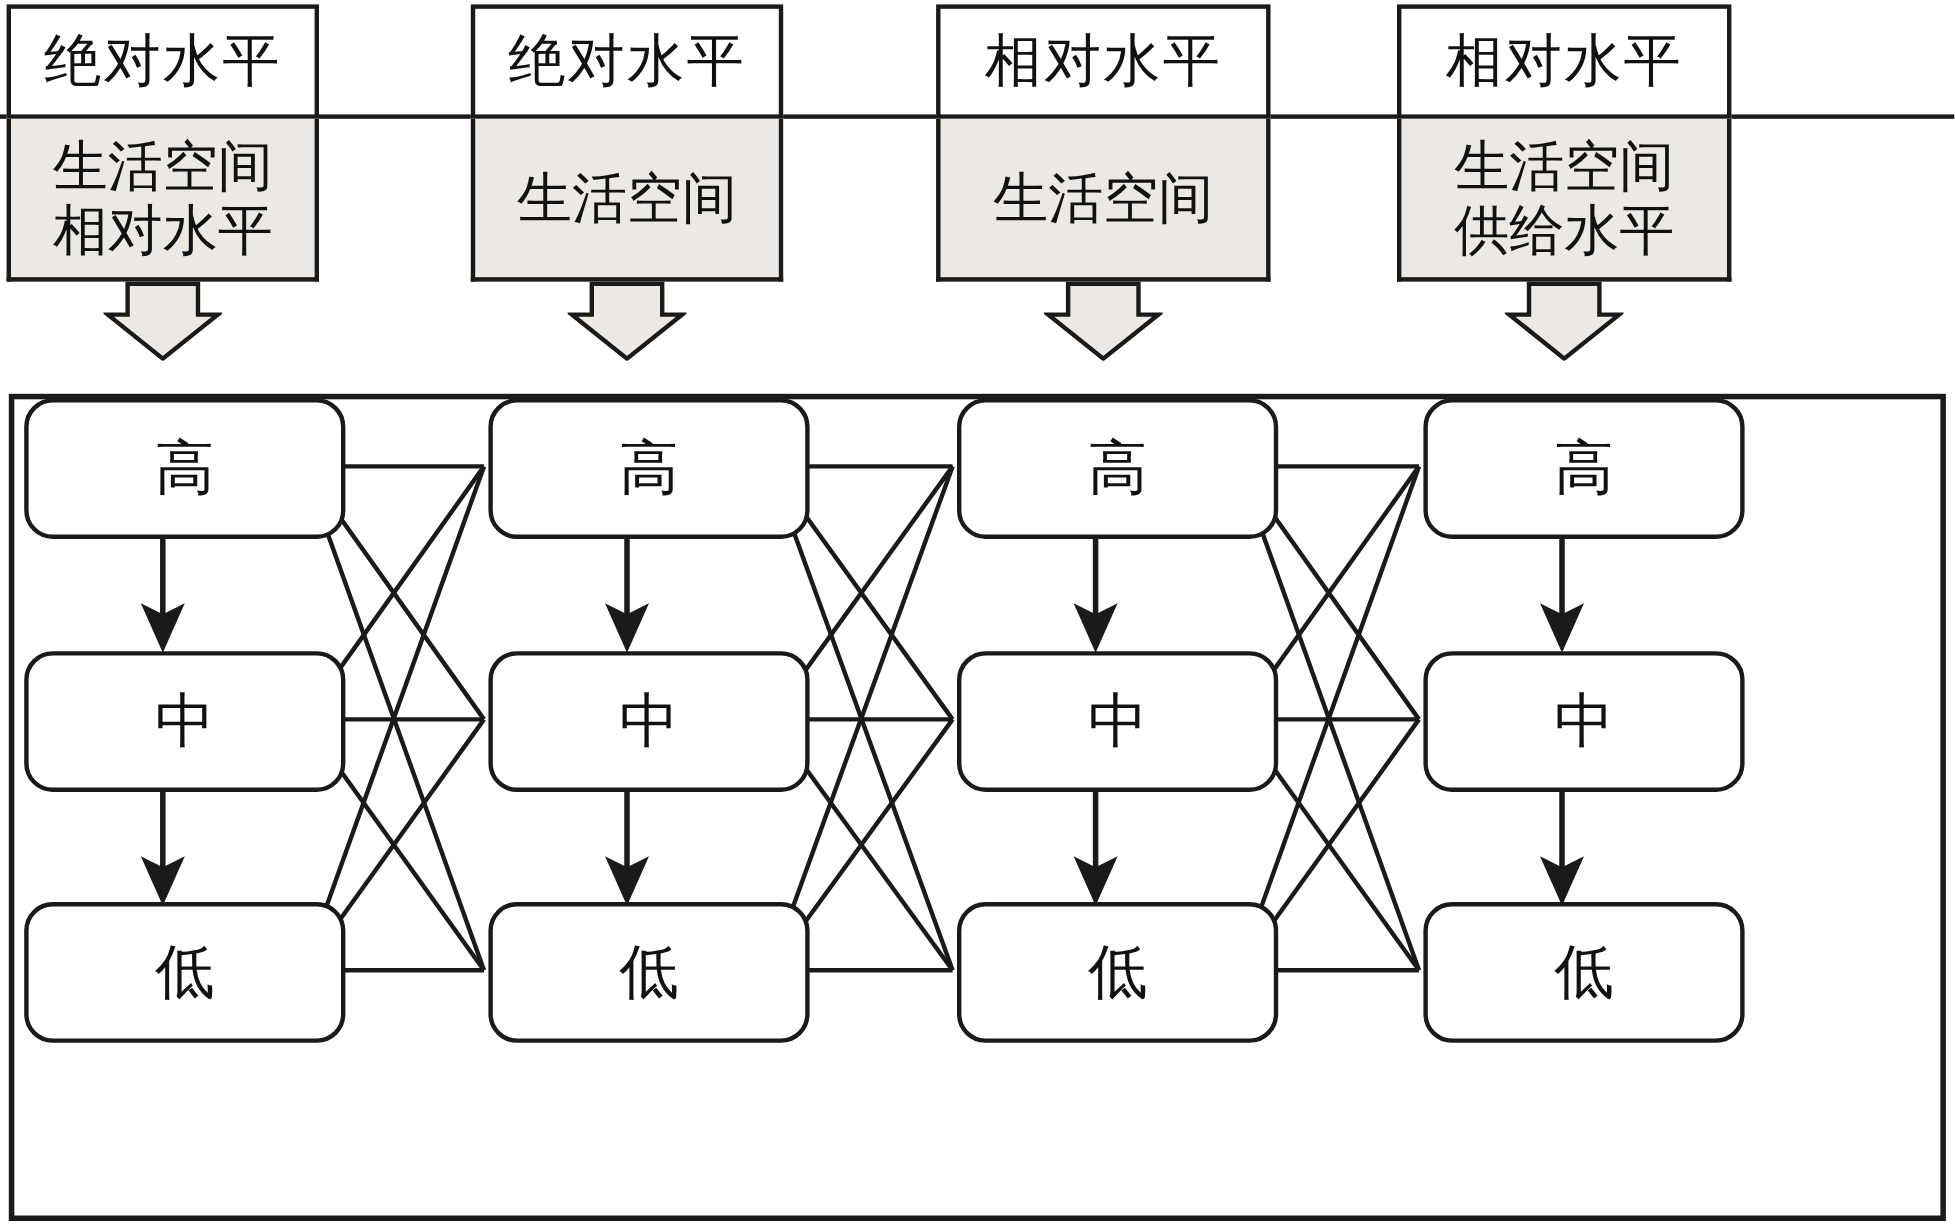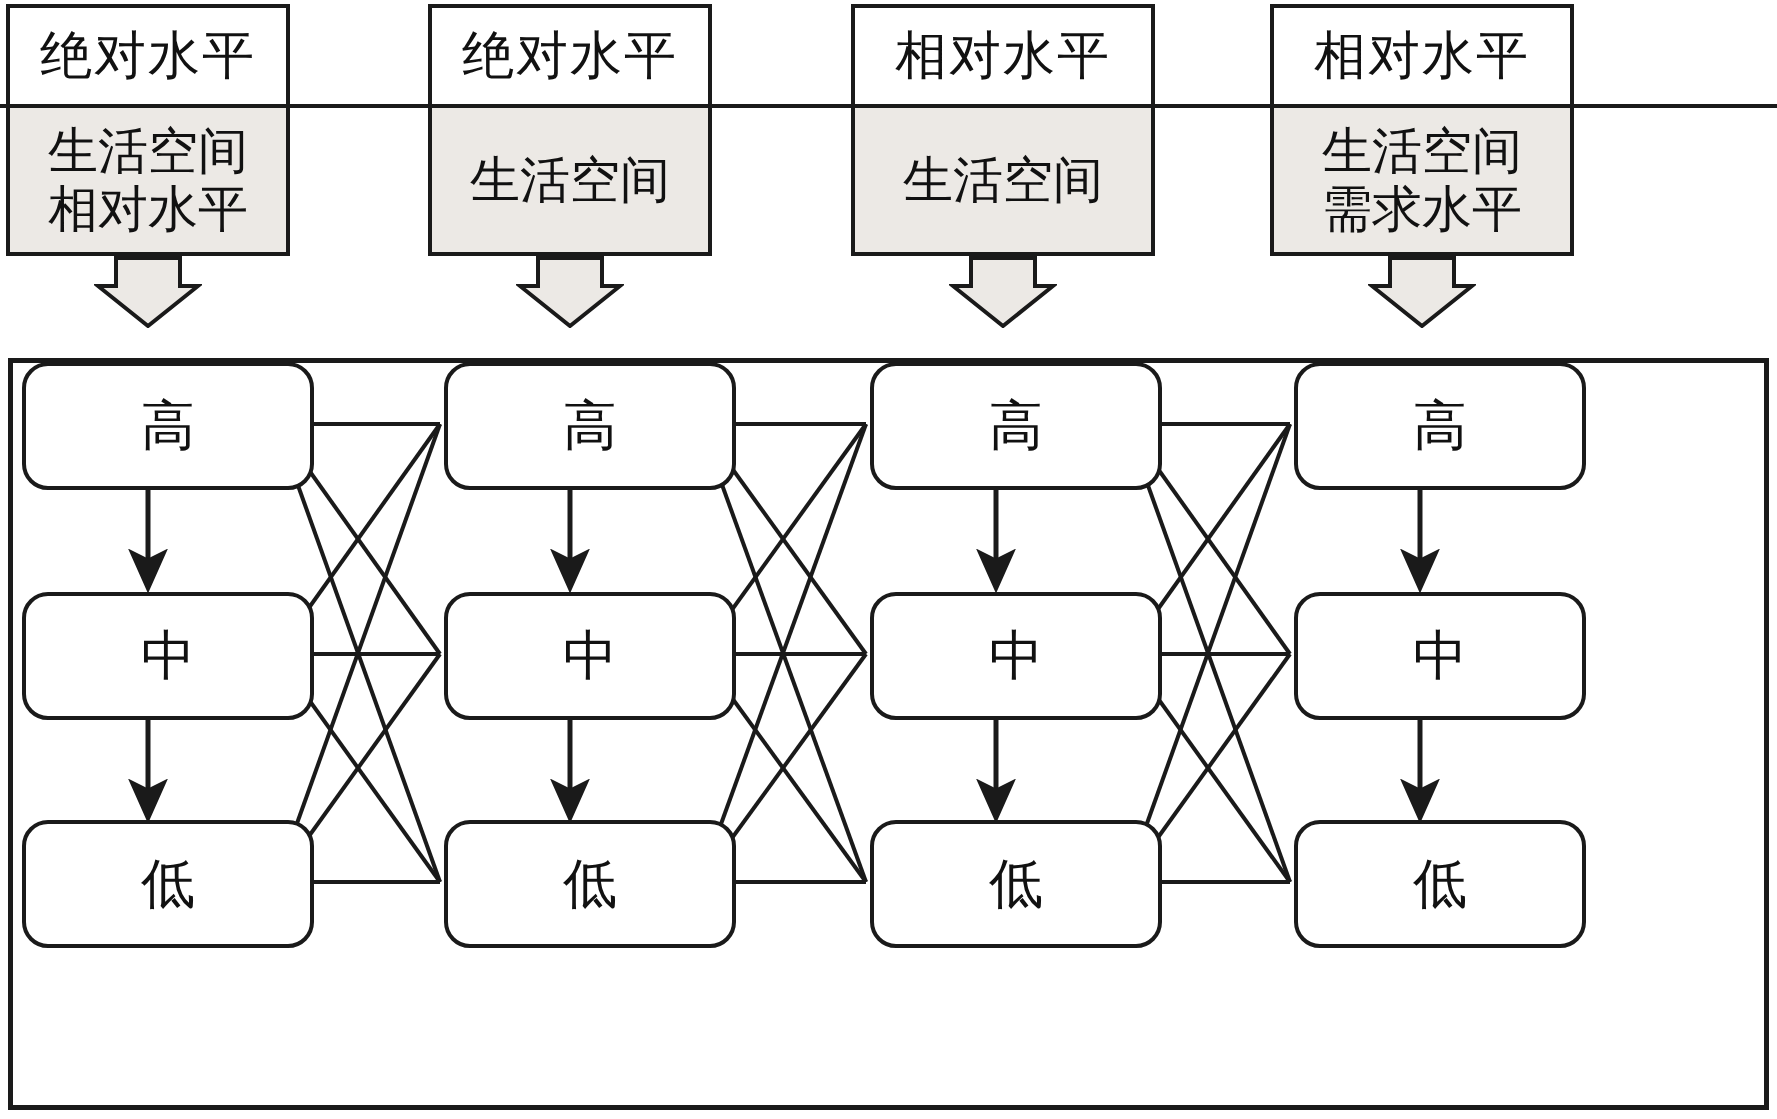--- a/index.html
+++ b/index.html
@@ -128,21 +128,21 @@
     <div class="head-top">相对水平</div>
     <div class="head-bot">
       <span>生活空间</span>
     </div>
   </div>
 
   <div class="col-head" style="left:1270px; top:4px; width:304px;">
     <div class="head-top">相对水平</div>
     <div class="head-bot">
       <span>生活空间</span>
-      <span>需求水平</span>
+      <span>供给水平</span>
     </div>
   </div>
 
   <svg class="down-arrow" style="left:94px; top:256px;" viewBox="0 0 108 72">
     <polygon points="22,2 86,2 86,30 104,30 54,70 4,30 22,30" fill="#ece9e5" stroke="#1a1a1a" stroke-width="4"></polygon>
   </svg>
   <svg class="down-arrow" style="left:516px; top:256px;" viewBox="0 0 108 72">
     <polygon points="22,2 86,2 86,30 104,30 54,70 4,30 22,30" fill="#ece9e5" stroke="#1a1a1a" stroke-width="4"></polygon>
   </svg>
   <svg class="down-arrow" style="left:949px; top:256px;" viewBox="0 0 108 72">

